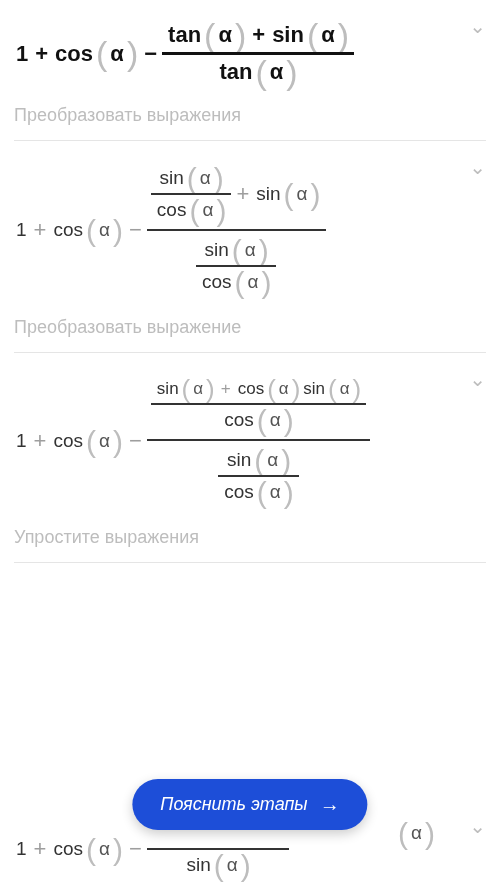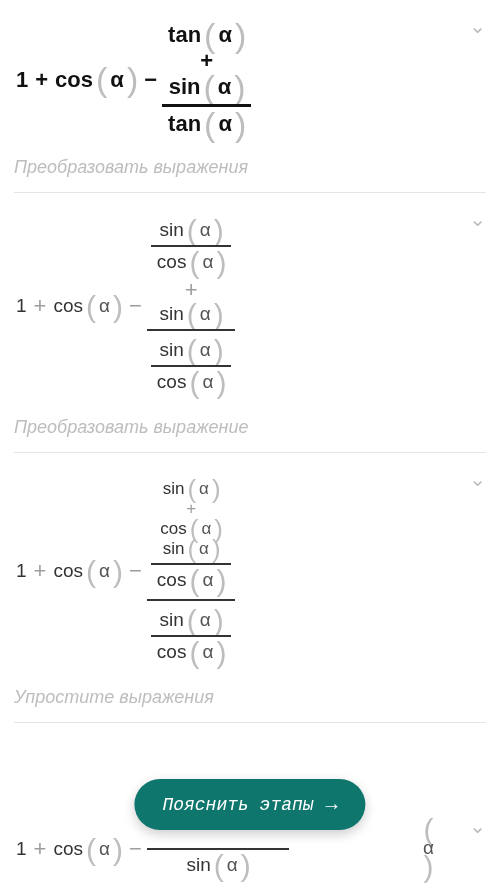--- a/index.html
+++ b/index.html
@@ -22,21 +22,20 @@
   }
   .chev {
     position: absolute;
     right: 14px;
     top: 14px;
     color: #bdbdbd;
     font-size: 20px;
   }
   .hint {
     color: #bdbdbd;
-    font-style: italic;
     font-size: 18px;
     padding: 8px 14px 14px 14px;
   }
   
   .expr {
     display: flex;
     align-items: center;
     color: #333;
     font-size: 22px;
   }
@@ -53,49 +52,47 @@
     display: inline-flex;
     flex-direction: column;
     align-items: center;
     vertical-align: middle;
   }
   .frac > .num, .frac > .den {
     display: flex;
     align-items: center;
     justify-content: center;
     padding: 4px 4px;
-    flex-direction: column;
   }
   .frac > .bar {
     align-self: stretch;
     height: 2px;
     background: #333;
   }
   .frac.b > .bar { height: 3px; background: #111; }
   
   .fn { display: inline-flex; align-items: center; }
   
   .pill {
     position: absolute;
     left: 50%;
     transform: translateX(-50%);
     bottom: 58px;
-    background: #0f766e;
+    background: #1d4ed8;
     color: #fff;
     border-radius: 999px;
     padding: 14px 28px;
     font-style: italic;
     font-size: 18px;
     display: flex;
     align-items: center;
     gap: 12px;
     box-shadow: 0 4px 12px rgba(0,0,0,.2);
     z-index: 5;
     white-space: nowrap;
-    font-family: Liberation Mono, monospace;
   }
   .pill .arrow { font-style: normal; font-size: 20px; }
   
   .last {
     position: absolute;
     bottom: 0;
     left: 0; right: 0;
   }
 </style>
 </head>

